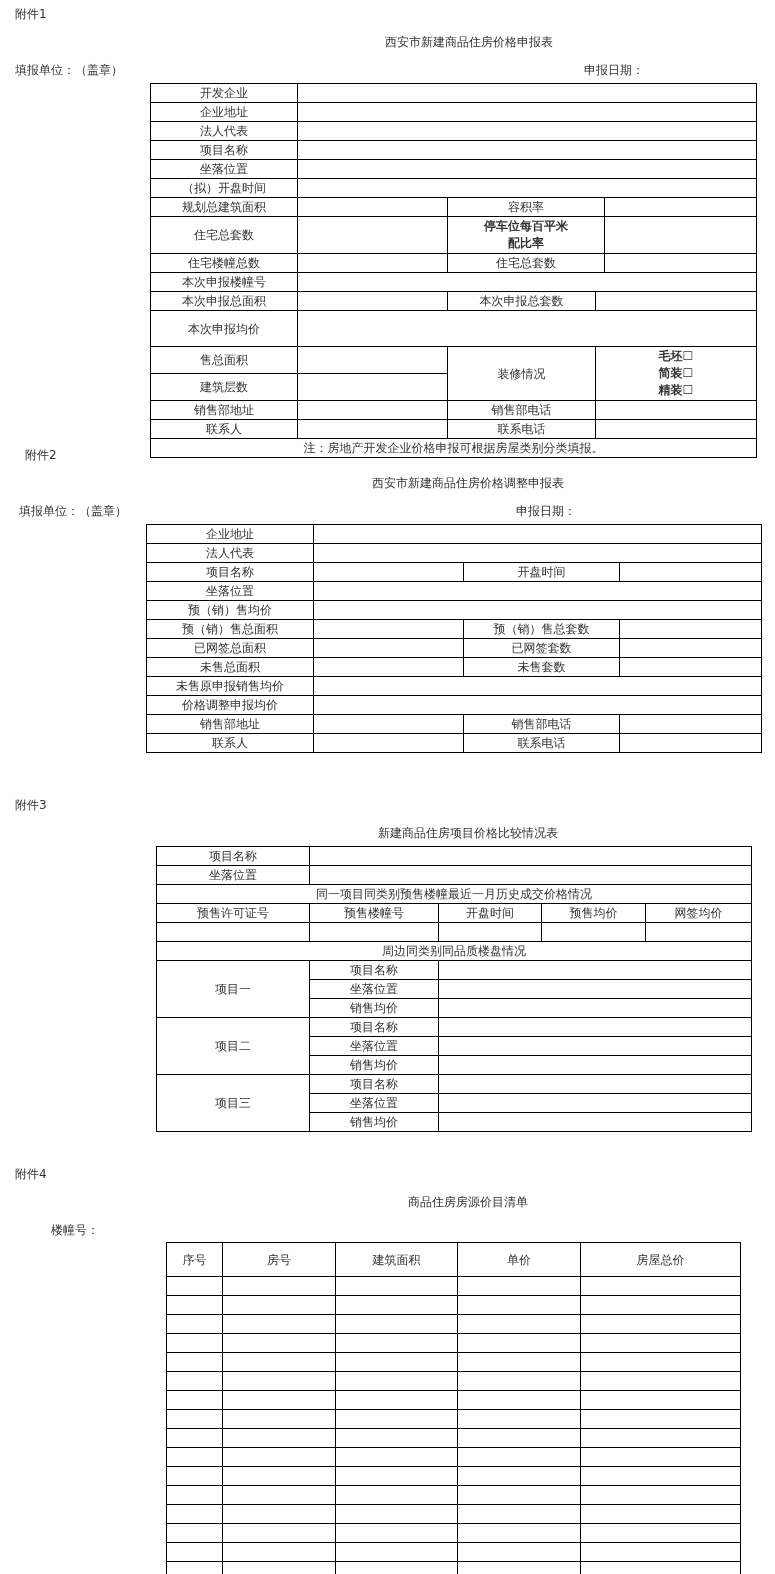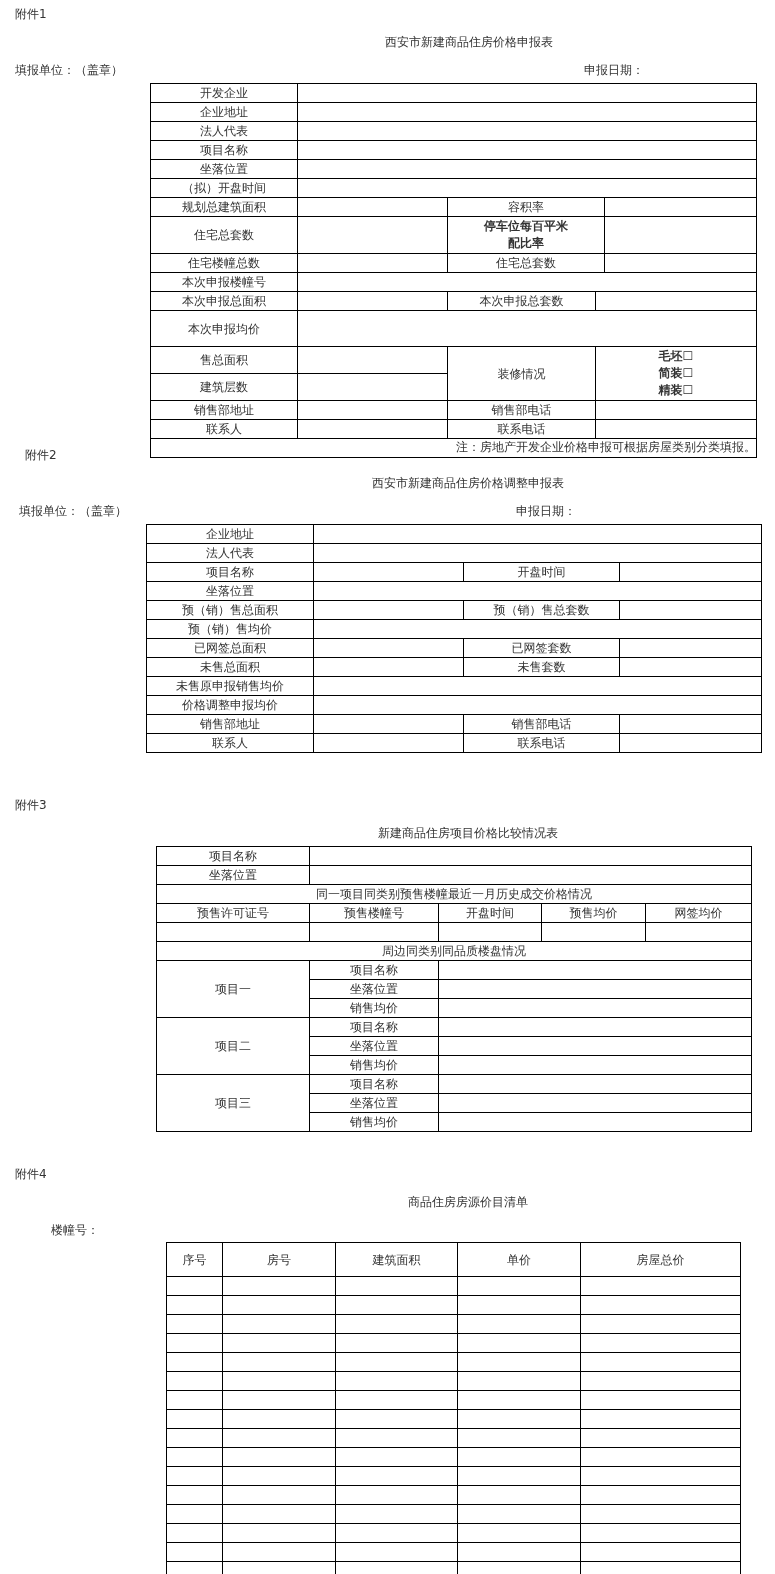--- a/index.html
+++ b/index.html
@@ -2,21 +2,21 @@
 <html><head>
 <meta charset="utf-8">
 <style>
   html, body { margin:0; padding:0; background:#fff; }
   body { width:775px; height:1574px; position:relative; overflow:hidden;
          font-family:"DejaVu Sans", "Liberation Sans", sans-serif; font-size:12px; color:#333; }
   .abs { position:absolute; white-space:nowrap; }
   table { position:absolute; border-collapse:collapse; table-layout:fixed; }
   td { border:1px solid #000; padding:0; text-align:center; font-size:12px; color:#333;
        line-height:14px; overflow:hidden; white-space:nowrap; }
-  td.l { text-align:right;font-family:Liberation Mono, monospace; }
+  td.l { text-align:center; }
   td.wrap { white-space:normal; line-height:17px;font-weight:bold; }
 </style>
 </head>
 <body>
 
 <div class="abs" style="left:15px;top:6px;">附件1</div>
 <div class="abs" style="left:385px;top:34px;font-family:Liberation Serif, serif;">西安市新建商品住房价格申报表</div>
 <div class="abs" style="left:15px;top:62px;">填报单位：（盖章）</div>
 <div class="abs" style="left:584px;top:62px;">申报日期：</div>
 
@@ -145,28 +145,28 @@
         <td>项目名称</td>
         <td></td>
         <td>开盘时间</td>
         <td></td>
       </tr>
   <tr style="height:19px">
         <td>坐落位置</td>
         <td colspan="3"></td>
       </tr>
   <tr style="height:19px">
+        <td>预（销）售均价</td>
+        <td colspan="3"></td>
+      </tr>
+  <tr style="height:19px">
         <td>预（销）售总面积</td>
         <td></td>
         <td>预（销）售总套数</td>
         <td></td>
-      </tr>
-  <tr style="height:19px">
-        <td>预（销）售均价</td>
-        <td colspan="3"></td>
       </tr>
   <tr style="height:19px">
         <td>已网签总面积</td>
         <td></td>
         <td>已网签套数</td>
         <td></td>
       </tr>
   <tr style="height:19px">
         <td>未售总面积</td>
         <td></td>

